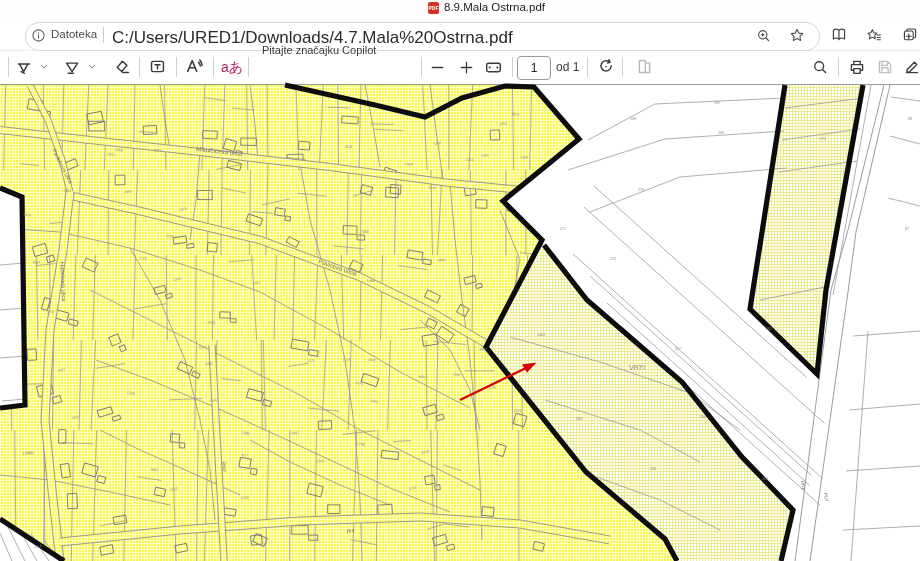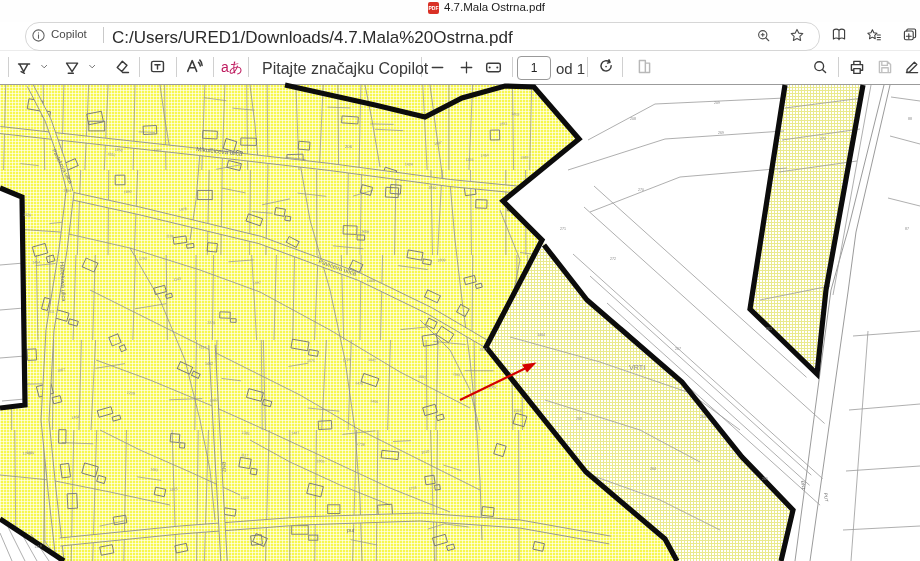--- a/index.html
+++ b/index.html
@@ -2,30 +2,30 @@
 <html><head><meta charset="utf-8">
 <style>
 html,body{margin:0;padding:0;width:920px;height:561px;overflow:hidden;
 font-family:"Liberation Sans",sans-serif;background:#fff}
 </style></head>
 <body>
 <div style="position:absolute;left:0;top:0;width:920px;height:22px;background:#fefefe"></div>
 
 <div style="position:absolute;left:428px;top:2px;width:11px;height:12px;background:#d93025;border-radius:2px"></div>
 <div style="position:absolute;left:428px;top:2px;width:11px;height:12px;color:#fff;font-size:5px;text-align:center;line-height:12px;font-weight:bold">PDF</div>
-<div style="position:absolute;left:444px;top:1px;font-size:11.5px;color:#202020">4.7.Mala Ostrna.pdf</div>
+<div style="position:absolute;left:444px;top:1px;font-size:11.5px;color:#202020">8.9.Mala Ostrna.pdf</div>
 
 <div style="position:absolute;left:0;top:50px;width:920px;height:1px;background:#ececec"></div>
 
 <div style="position:absolute;left:25px;top:22px;width:793px;height:27px;border:1px solid #d6d6d6;border-radius:14px;background:#fff"></div>
 <svg style="position:absolute;left:31px;top:28px" width="15" height="15" viewBox="0 0 20 20" fill="none" stroke="#3b3b3b" stroke-width="1.7" stroke-linecap="round" stroke-linejoin="round">
     <circle cx="10" cy="10" r="7.5" stroke="#5f5f5f" stroke-width="1.4"></circle>
     <path d="M10,9 v4.5 M10,6.3 v0.2" stroke="#5f5f5f" stroke-width="1.4"></path>
   </svg>
-<div style="position:absolute;left:51px;top:28px;font-size:11.5px;color:#4a4a4a">Copilot</div>
+<div style="position:absolute;left:51px;top:28px;font-size:11.5px;color:#4a4a4a">Datoteka</div>
 <div style="position:absolute;left:103px;top:27px;width:1px;height:16px;background:#c9c9c9"></div>
 <div style="position:absolute;left:112px;top:28px;font-size:17px;color:#2b2b2b">C:/Users/URED1/Downloads/4.7.Mala%20Ostrna.pdf</div>
 <svg style="position:absolute;left:756px;top:28px" width="15" height="15" viewBox="0 0 20 20" fill="none" stroke="#3b3b3b" stroke-width="1.7" stroke-linecap="round" stroke-linejoin="round">
     <circle cx="9" cy="9" r="5.5" stroke="#4f4f4f" stroke-width="1.5"></circle>
     <path d="M13,13 l4,4 M7,9 h4 M9,7 v4" stroke="#4f4f4f" stroke-width="1.5"></path>
   </svg>
 <svg style="position:absolute;left:789px;top:27px" width="16" height="16" viewBox="0 0 20 20" fill="none" stroke="#3b3b3b" stroke-width="1.7" stroke-linecap="round" stroke-linejoin="round">
     <path d="M10,3 l2.2,4.6 5,0.7 -3.6,3.5 0.9,5 -4.5,-2.4 -4.5,2.4 0.9,-5 -3.6,-3.5 5,-0.7 z" stroke="#4f4f4f" stroke-width="1.4"></path>
   </svg>
 <svg style="position:absolute;left:831px;top:27px" width="16" height="16" viewBox="0 0 20 20" fill="none" stroke="#3b3b3b" stroke-width="1.7" stroke-linecap="round" stroke-linejoin="round">
@@ -68,33 +68,33 @@
   </svg>
 <svg style="position:absolute;left:149px;top:58px" width="17" height="17" viewBox="0 0 20 20" fill="none" stroke="#3b3b3b" stroke-width="1.7" stroke-linecap="round" stroke-linejoin="round">
     <rect x="3" y="4" width="14" height="12" rx="2"></rect>
     <path d="M7,8 h6 M10,8 v5"></path>
   </svg>
 <svg style="position:absolute;left:185px;top:57px" width="18" height="18" viewBox="0 0 20 20" fill="none" stroke="#3b3b3b" stroke-width="1.7" stroke-linecap="round" stroke-linejoin="round">
     <path d="M3,16 L8,4 L13,16 M4.7,12 h6.6"></path>
     <path d="M15,6 a6,6 0 0 1 2,4 M16.5,3.5 a9,9 0 0 1 2.5,6"></path>
   </svg>
 <div style="position:absolute;left:221px;top:59px;font-size:14px;color:#be185d">aあ</div>
-<div style="position:absolute;left:262px;top:60px;font-size:16px;color:#3a3a3a">Pitajte značajku Copilot</div>
+<div style="position:absolute;left:262px;top:44px;font-size:11px;color:#3a3a3a">Pitajte značajku Copilot</div>
 <svg style="position:absolute;left:430px;top:60px" width="15" height="15" viewBox="0 0 20 20" fill="none" stroke="#3b3b3b" stroke-width="1.7" stroke-linecap="round" stroke-linejoin="round">
     <path d="M3,10 h14"></path>
   </svg>
 <svg style="position:absolute;left:459px;top:60px" width="15" height="15" viewBox="0 0 20 20" fill="none" stroke="#3b3b3b" stroke-width="1.7" stroke-linecap="round" stroke-linejoin="round">
     <path d="M3,10 h14 M10,3 v14"></path>
   </svg>
 <svg style="position:absolute;left:485px;top:59px" width="17" height="17" viewBox="0 0 20 20" fill="none" stroke="#3b3b3b" stroke-width="1.7" stroke-linecap="round" stroke-linejoin="round">
     <rect x="2" y="5" width="16" height="10" rx="2"></rect>
     <path d="M5.5,10 h0.01 M14.5,10 h0.01" stroke-width="2.4"></path>
   </svg>
 <div style="position:absolute;left:517px;top:56px;width:32px;height:22px;border:1px solid #9a9a9a;border-radius:4px;background:#fff;text-align:center;font-size:12px;line-height:22px;color:#222">1</div>
-<div style="position:absolute;left:556px;top:60px;font-size:15px;color:#3a3a3a">od 1</div>
+<div style="position:absolute;left:556px;top:60px;font-size:12px;color:#3a3a3a">od 1</div>
 <svg style="position:absolute;left:598px;top:58px" width="17" height="17" viewBox="0 0 20 20" fill="none" stroke="#3b3b3b" stroke-width="1.7" stroke-linecap="round" stroke-linejoin="round">
     <path d="M15.5,9 a6,6 0 1 1 -2,-4.2 M13,2 l1.2,3 -3,1"></path>
     <circle cx="9.5" cy="10" r="1" fill="#3b3b3b" stroke="none"></circle>
   </svg>
 <svg style="position:absolute;left:636px;top:58px" width="17" height="17" viewBox="0 0 20 20" fill="none" stroke="#3b3b3b" stroke-width="1.7" stroke-linecap="round" stroke-linejoin="round">
     <path d="M4,3 h7 v14 h-7 z M11,6 h5 v11 h-5" stroke="#b8b8b8"></path>
   </svg>
 <svg style="position:absolute;left:812px;top:59px" width="16" height="16" viewBox="0 0 20 20" fill="none" stroke="#3b3b3b" stroke-width="1.7" stroke-linecap="round" stroke-linejoin="round">
     <circle cx="9" cy="9" r="5.5"></circle>
     <path d="M13,13 l4,4"></path>

